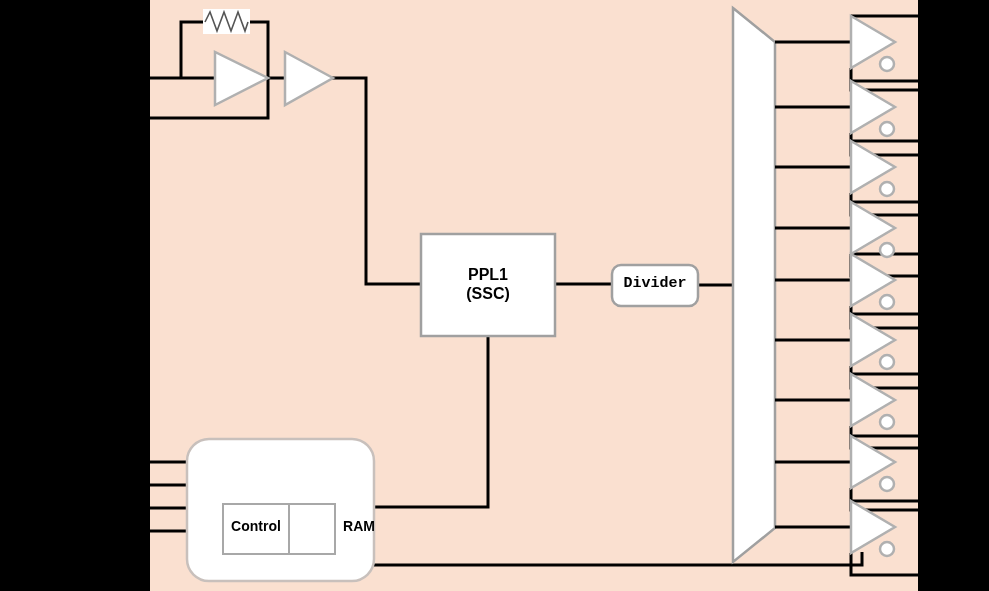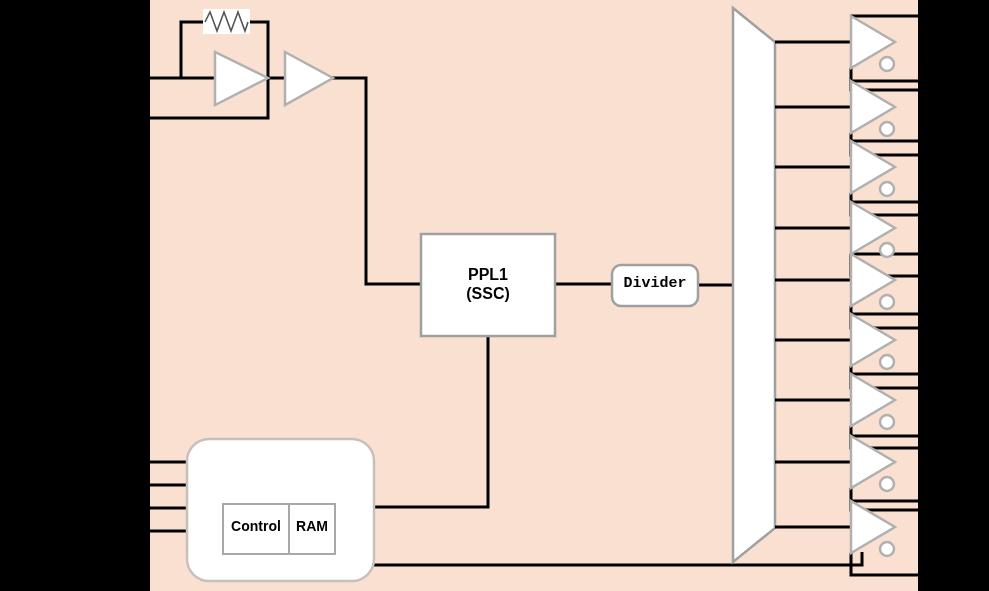--- a/index.html
+++ b/index.html
@@ -6,21 +6,21 @@
   #root{position:relative;width:989px;height:591px;background:#000;overflow:hidden;
         font-family:"Liberation Sans","DejaVu Sans",sans-serif;}
   #canvas{position:absolute;left:150px;top:0;width:768px;height:591px;background:#fae0d0;}
   #svg{position:absolute;left:0;top:0;width:989px;height:591px;}
   .lbl{position:absolute;font-weight:bold;color:#000;text-align:center;
        line-height:1.18;white-space:pre;pointer-events:none;}
   #lbl-ppl1{left:422px;top:266px;width:132px;font-size:16px;}
   #lbl-divider{left:613px;top:275px;width:84px;font-size:15px;font-family:Liberation Mono, monospace;}
   #lbl-cm{left:190px;top:475px;width:180px;font-size:16px;}
   #lbl-control{left:224px;top:518px;width:64px;font-size:14px;}
-  #lbl-ram{left:289px;top:518px;width:46px;font-size:14px;}
+  #lbl-ram{left:289px;top:518px;width:46px;font-size:14px;padding-left:47px;}
 </style>
 </head>
 <body>
 
 <div id="root">
   <div id="canvas"></div>
 
   <svg id="svg" viewBox="0 0 989 591">
     <defs>
       <g id="obuf">

